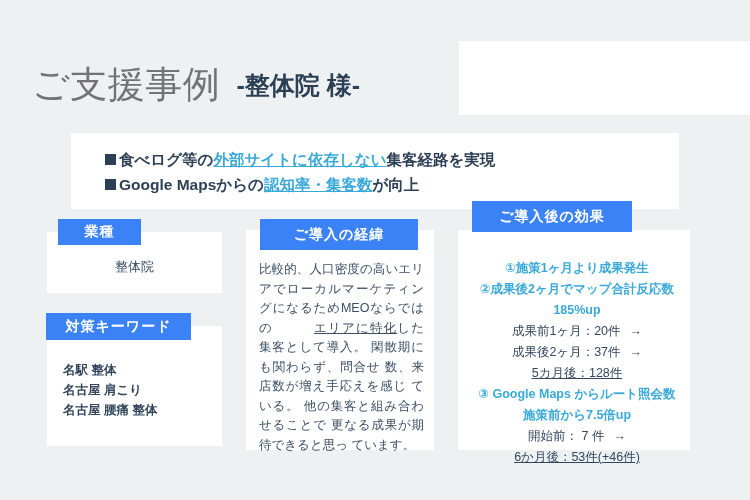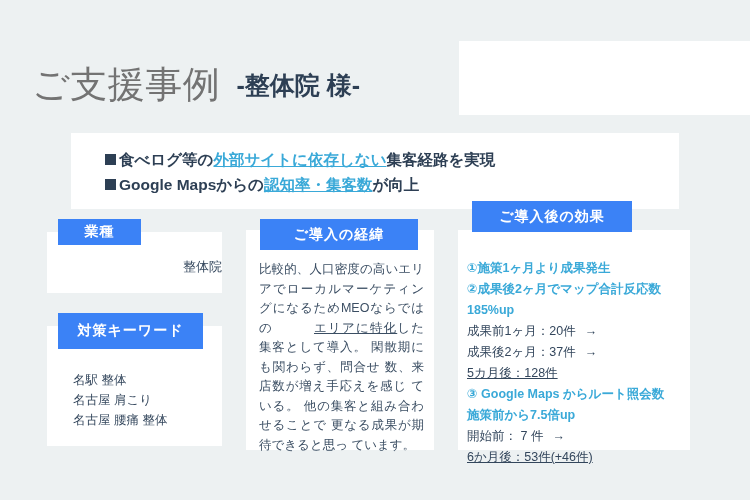--- a/index.html
+++ b/index.html
@@ -106,37 +106,38 @@
     z-index: 2;
   }
 
   
   #card-gyoushu      { left: 47px;  top: 232px; width: 175px; height: 61px; }
   #head-gyoushu      { left: 58px;  top: 219px; width: 83px;  height: 26px; }
   .gyoushu-value {
     position: absolute;
     left: 0; right: 0;
     top: 26px;
-    text-align: right;
+    text-align: center;
     font-size: 13px;
     color: #33465c;
   }
 
   #card-keyword      { left: 47px;  top: 326px; width: 175px; height: 120px; }
-  #head-keyword      { left: 58px;  top: 313px; width: 145px; height: 36px; }
+  #head-keyword      { left: 46px;  top: 313px; width: 145px; height: 27px; }
   .kw-list {
     position: absolute;
     left: 8px;
     top: 26px;
-    margin: 18px;
+    margin: 8px;
     padding: 0;
     list-style: none;
     font-size: 12.5px;
     line-height: 20px;
     color: #33465c;
+    font-weight: bold;
   }
 
   
   #card-keii         { left: 246px; top: 230px; width: 188px; height: 220px; }
   #head-keii         { left: 260px; top: 219px; width: 158px; height: 31px; }
   .keii-body {
     position: absolute;
     left: 13px;
     top: 30px;
     width: 165px;
@@ -156,21 +157,21 @@
     top: 28px;
     width: 220px;
     font-size: 12.5px;
     line-height: 21px;
     color: #33465c;
   }
   .kouka-body .hl {
     color: #3aa9d8;
     font-weight: bold;
   }
-  .kouka-body .row { white-space: nowrap; }
+  .kouka-body .row { white-space: nowrap; text-align: center; }
   .kouka-body .und { text-decoration: underline; }
   .arrow { padding-left: 9px; }
 </style>
 </head>
 <body>
 
 <div class="slide">
 
   <div class="logo-box"></div>
 

